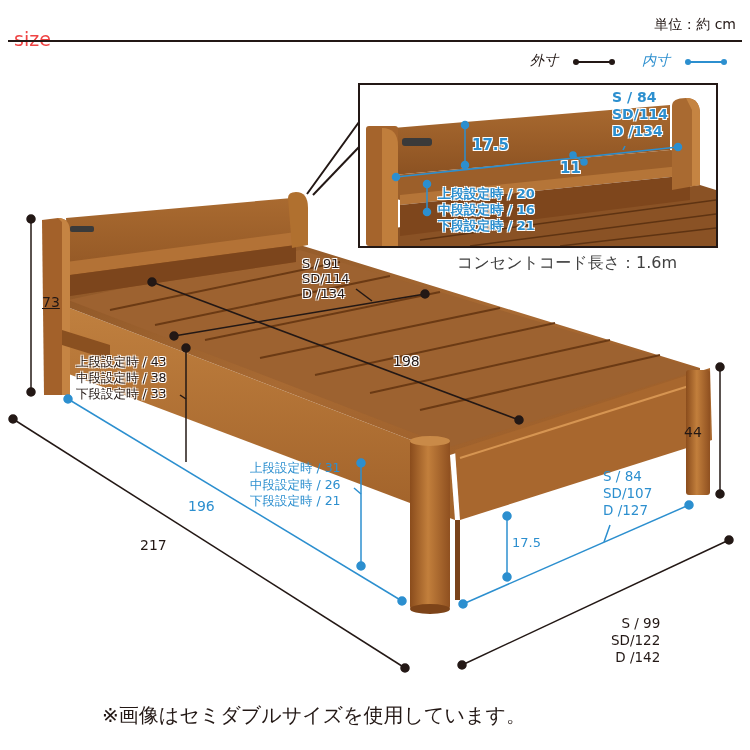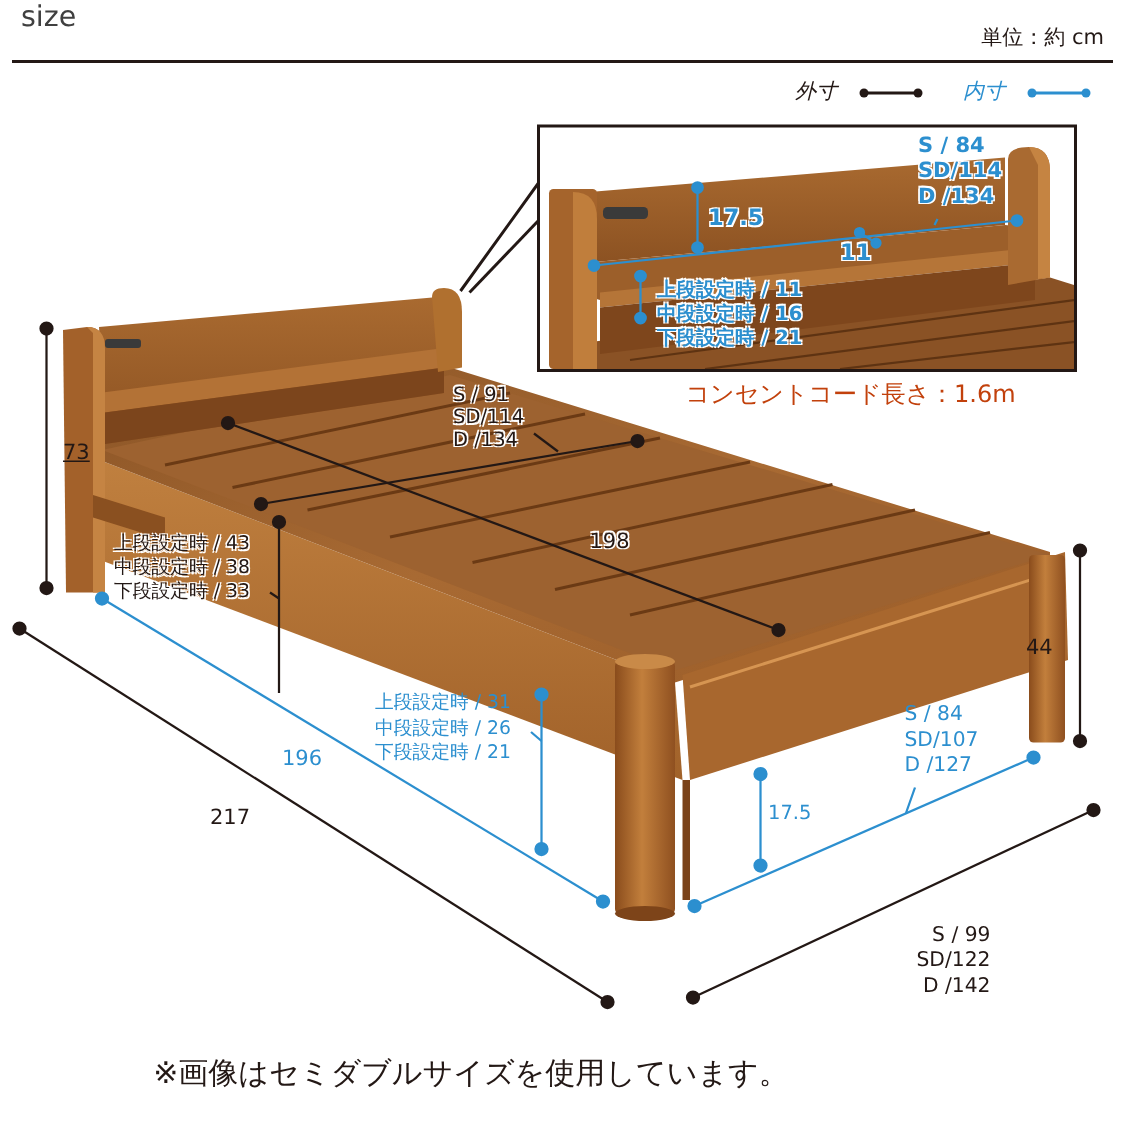--- a/index.html
+++ b/index.html
@@ -1,37 +1,37 @@
 <!DOCTYPE html>
 <html><head>
 <meta charset="utf-8">
 <style>
   html, body { margin: 0; padding: 0; background: #ffffff; }
   body { width: 750px; height: 750px; position: relative; overflow: hidden;
          font-family: "DejaVu Sans", "Liberation Sans", sans-serif; color: #231815; }
   .abs { position: absolute; }
-  .hdr-title { left: 14px; top: 0; font-size: 19px; color: #404040; }
+  .hdr-title { left: 14px; top: 28px; font-size: 19px; color: #ef4444; }
   .hdr-unit { right: 14px; top: 16px; font-size: 14px; color: #231815; }
   .hdr-rule { left: 8px; top: 40px; width: 734px; height: 2px; background: #231815; }
   .legend { top: 52px; font-size: 14px; font-style: italic; }
   .legend-out { left: 530px; color: #231815; }
   .legend-in { left: 642px; color: #2c8fcf; }
   .legend-line { position: absolute; top: 9px; height: 1.5px; width: 36px; }
   .legend-line::before, .legend-line::after { content: ""; position: absolute; top: -2.5px;
        width: 6px; height: 6px; border-radius: 50%; background: inherit; }
   .legend-line::before { left: -3px; }
   .legend-line::after { right: -3px; }
   .lbl { font-size: 13px; line-height: 16px; white-space: nowrap; }
   .lbl-blue { color: #2c8fcf; }
   .lbl-dark { color: #231815; }
   .lbl-outline { color: #2c8fcf; font-weight: bold;
                  text-shadow: -1px -1px 0 #fff, 1px -1px 0 #fff, -1px 1px 0 #fff, 1px 1px 0 #fff; }
   .lbl-outline-dark { color: #231815;
                  text-shadow: -1px -1px 0 #fff, 1px -1px 0 #fff, -1px 1px 0 #fff, 1px 1px 0 #fff; }
-  .cord { left: 457px; top: 253px; font-size: 16px; color: #c2410c; }
+  .cord { left: 457px; top: 253px; font-size: 16px; color: #404040; }
   .footnote { left: 0; width: 628px; top: 702px; text-align: center; font-size: 20px; color: #231815; }
   .stack div { display: block; }
 </style>
 </head>
 <body>
 
 <div class="abs hdr-title">size</div>
 <div class="abs hdr-unit">単位：約 cm</div>
 <div class="abs hdr-rule"></div>
 
@@ -211,21 +211,21 @@
 </svg>
 
 <div class="abs lbl lbl-outline stack" style="left:612px;top:89px;font-size:14px;line-height:17px;">
   <div>S  /  84</div>
   <div>SD/114</div>
   <div>D  /134</div>
 </div>
 <div class="abs lbl lbl-outline" style="left:472px;top:137px;font-size:15px;">17.5</div>
 <div class="abs lbl lbl-outline" style="left:560px;top:160px;font-size:15px;">11</div>
 <div class="abs lbl lbl-outline stack" style="left:438px;top:186px;font-size:13px;line-height:16px;">
-  <div>上段設定時 / 11</div>
+  <div>上段設定時 / 20</div>
   <div>中段設定時 / 16</div>
   <div>下段設定時 / 21</div>
 </div>
 <div class="abs cord">コンセントコード長さ：1.6m</div>
 
 <div class="abs lbl lbl-dark" style="left:42px;top:294px;font-size:14px;text-decoration:underline;">73</div>
 
 <div class="abs lbl lbl-outline-dark stack" style="left:302px;top:256px;font-size:13px;line-height:15px;">
   <div>S  /  91</div>
   <div>SD/114</div>

